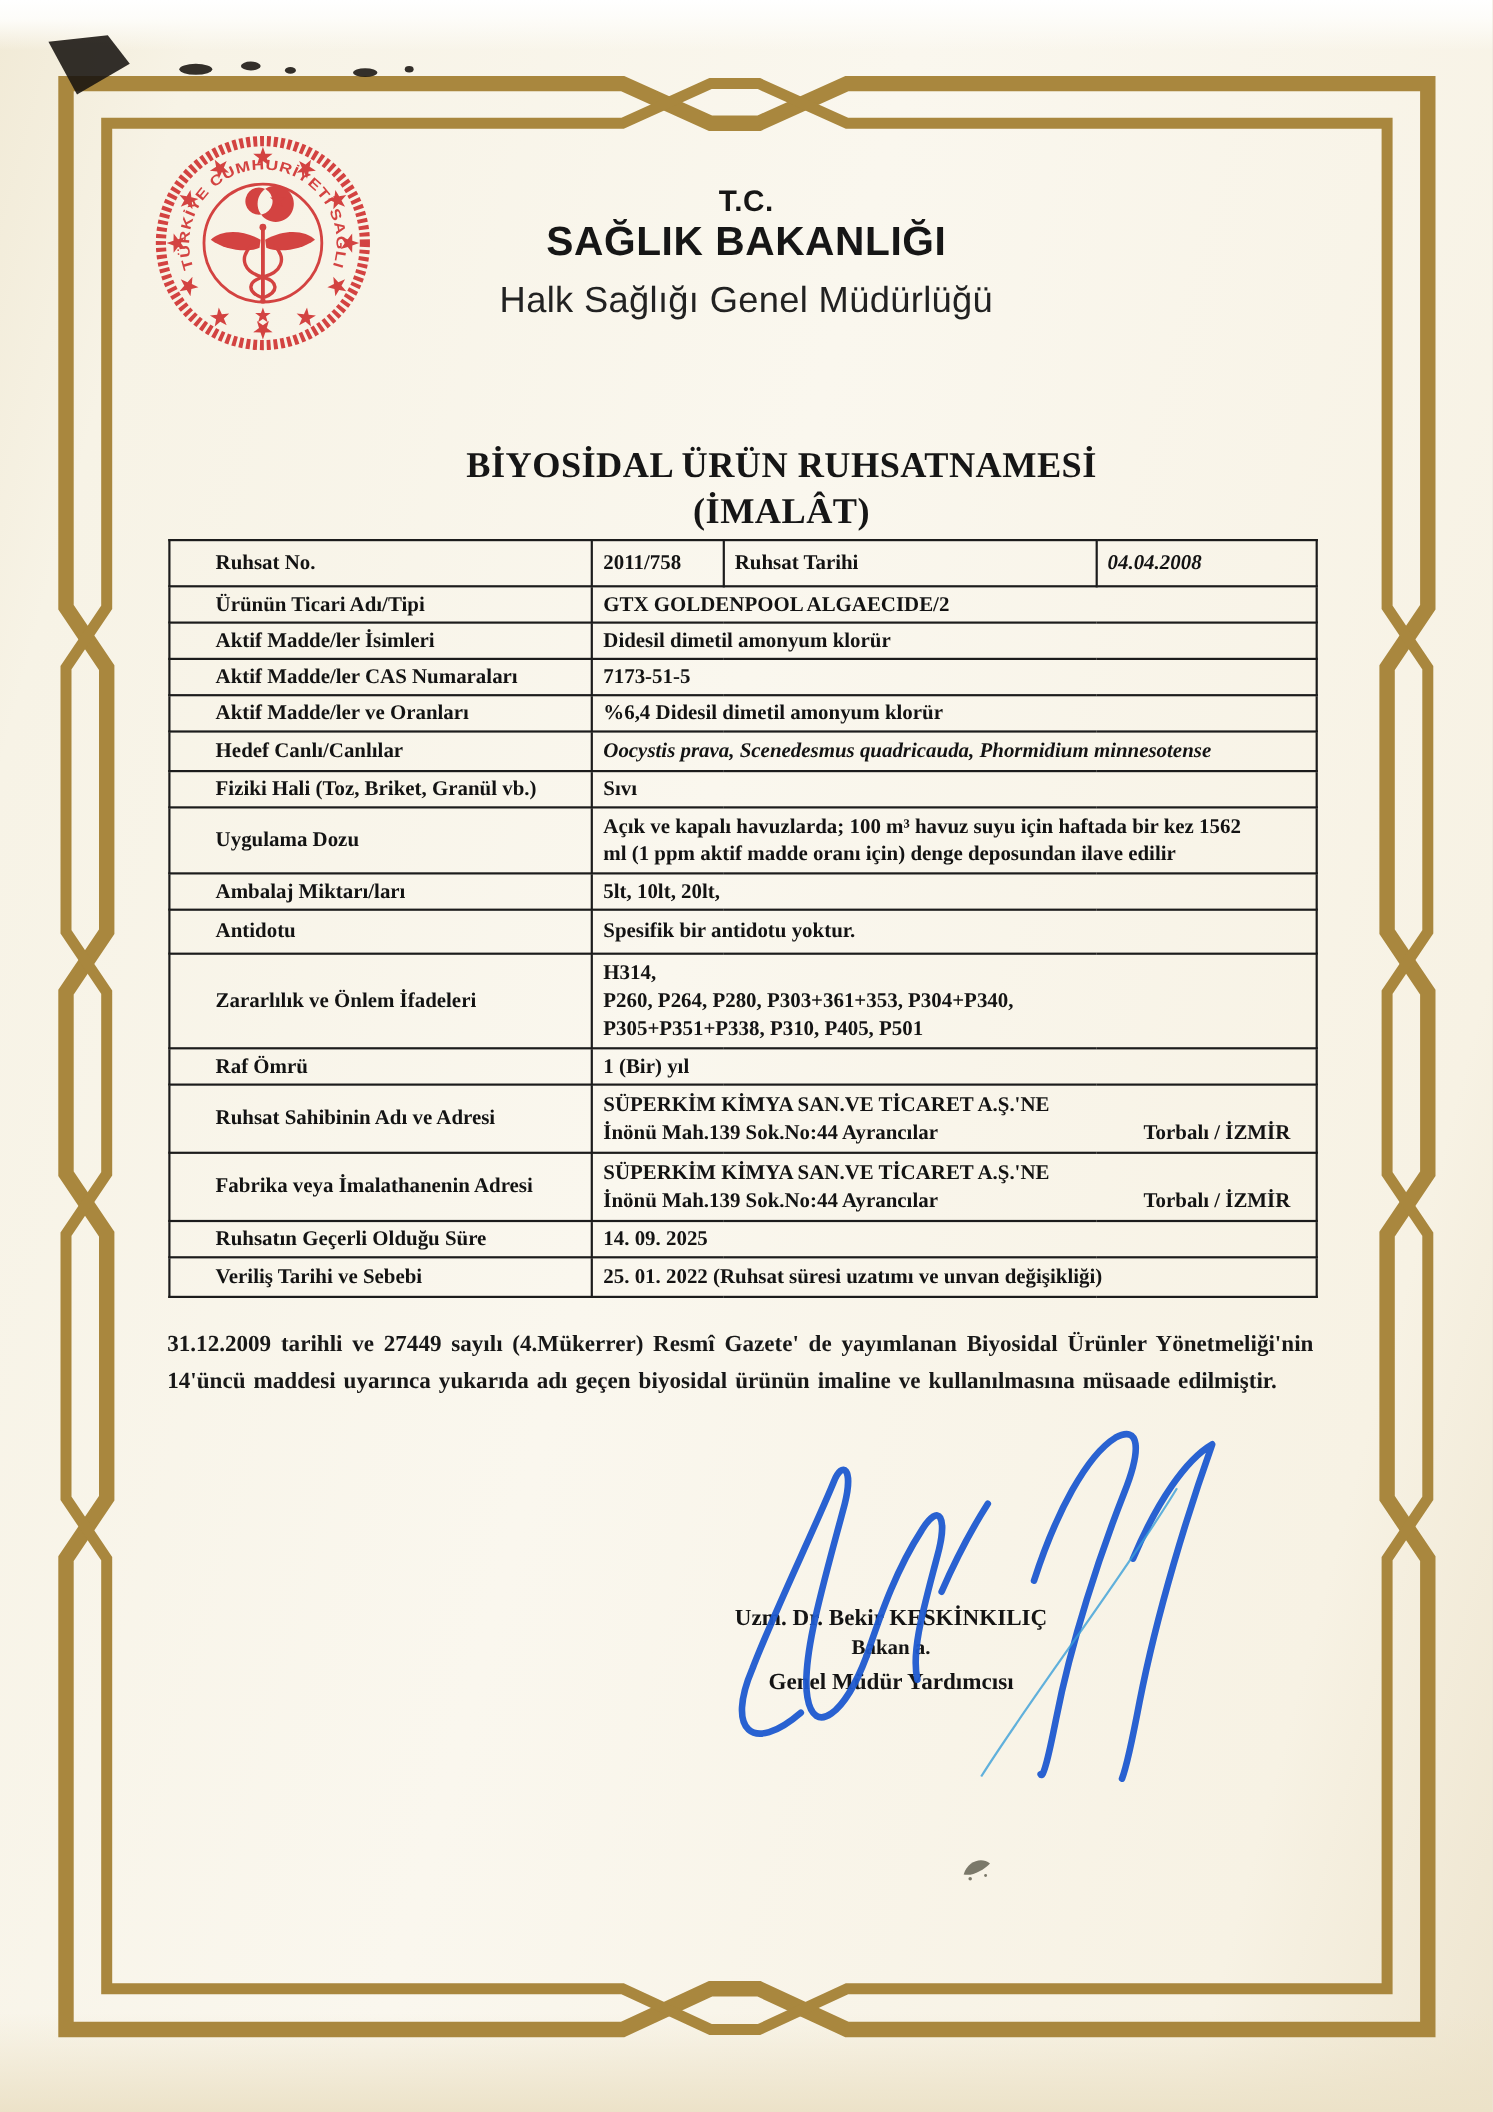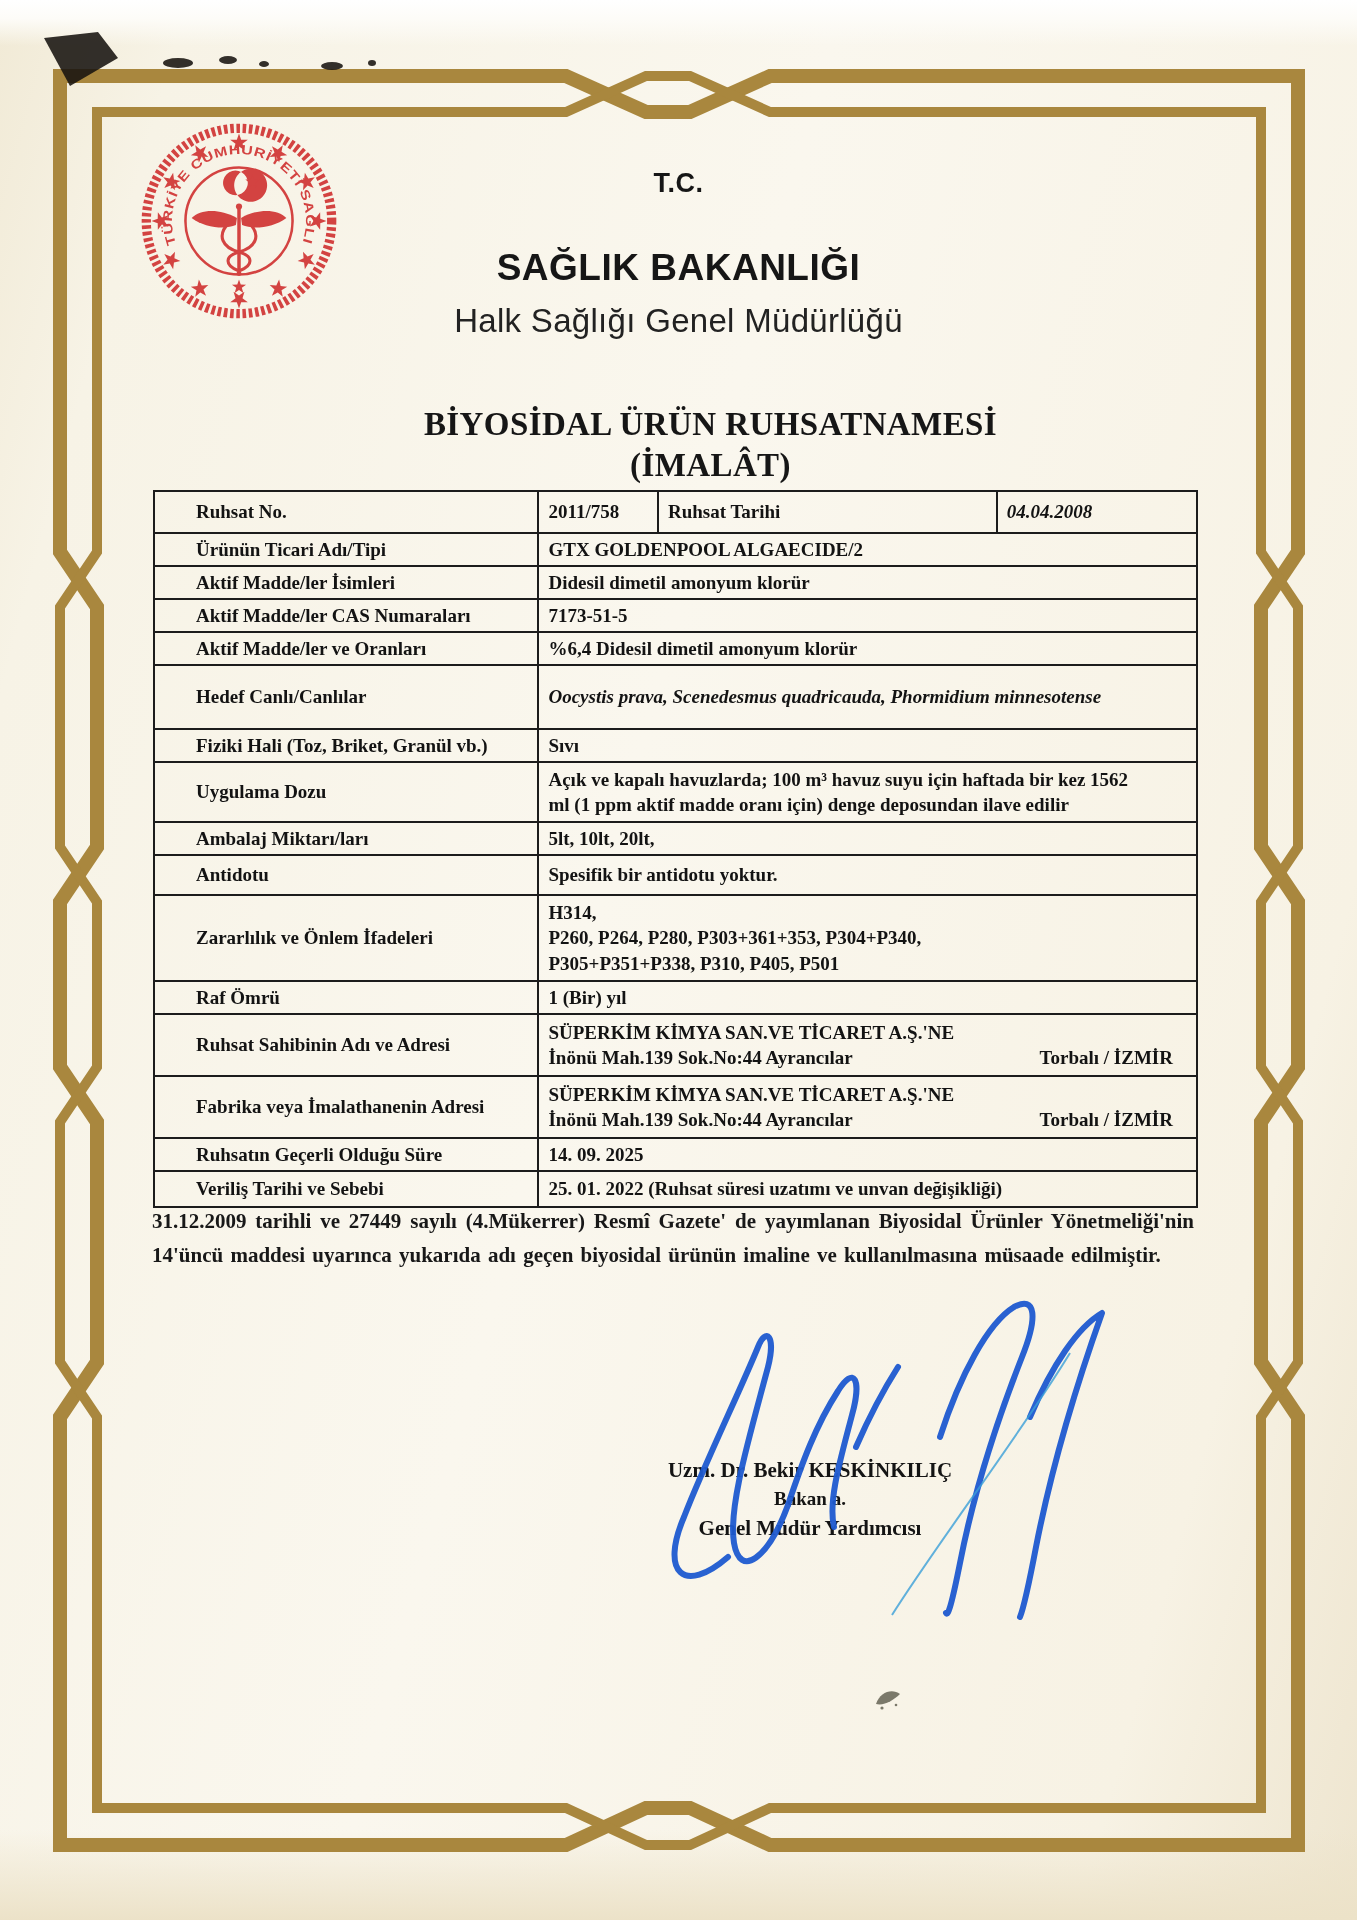--- a/index.html
+++ b/index.html
@@ -10,31 +10,31 @@
     font-family:"Liberation Serif","DejaVu Serif",serif;color:#161616;
   }
   .top-strip{position:absolute;left:0;top:0;width:100%;height:46px;
     background:linear-gradient(180deg,#ffffff 0%,#fdfcf8 40%,rgba(253,252,248,0) 100%);}
   .bottom-tint{position:absolute;left:0;bottom:0;width:100%;height:90px;
     background:linear-gradient(0deg,#ece2c8 0%,rgba(236,226,200,0) 100%);}
   svg.frame{position:absolute;left:0;top:0;}
   .hdr{position:absolute;left:0;top:168px;width:100%;text-align:center;
     font-family:"Liberation Sans","DejaVu Sans",sans-serif;line-height:1.16;}
   .hdr .tc{font-size:27px;font-weight:bold;letter-spacing:.5px;}
-  .hdr .min{font-size:37px;font-weight:bold;letter-spacing:.5px;margin-top:48px;}
+  .hdr .min{font-size:37px;font-weight:bold;letter-spacing:.5px;}
   .hdr .dep{font-size:33px;font-weight:normal;letter-spacing:.3px;color:#222;margin-top:12px;}
   .seal{position:absolute;left:136px;top:118px;width:206px;height:206px;opacity:.88;}
   .title{position:absolute;left:0;top:404px;width:100%;text-align:center;
     font-weight:bold;font-size:33px;letter-spacing:.4px;line-height:1.25;padding-left:32px;}
   table.lic{position:absolute;left:153px;top:490px;width:1045px;border-collapse:collapse;
     font-size:19px;font-weight:bold;color:#131313;}
   table.lic td{border:2px solid #1c1c1c;padding:2px 9px;vertical-align:middle;line-height:1.32;}
   table.lic td.lab{width:366px;padding-left:41px;}
   table.lic td.val{white-space:pre-line;}
-  table.lic tr.h42{height:42px}.h33{height:33px}.h46{height:64px}.h60{height:60px}
+  table.lic tr.h42{height:42px}.h33{height:33px}.h46{height:36px}.h60{height:60px}
   .h40{height:40px}.h86{height:86px}.h62{height:62px}.h36{height:36px}
   td.rno-val{width:104px;border-right:1.6px solid #1c1c1c;}
   td.rtar{width:360px;text-align:left;padding-right:20px;border-left:none;}
   td.rdate{font-style:italic;}
   tr.italicRow td.val{font-style:italic;margin-top:40px;}
   .addr2{display:flex;} .addr2 .city{margin-left:auto;padding-right:14px;}
   .para{position:absolute;left:152px;top:1205px;width:1042px;text-align:justify;
     font-size:21px;font-weight:bold;line-height:1.6;color:#181818;word-spacing:2px;}
   .sig{position:absolute;left:590px;top:1455px;width:440px;text-align:center;
     font-size:21px;font-weight:bold;line-height:1.45;color:#141414;}

